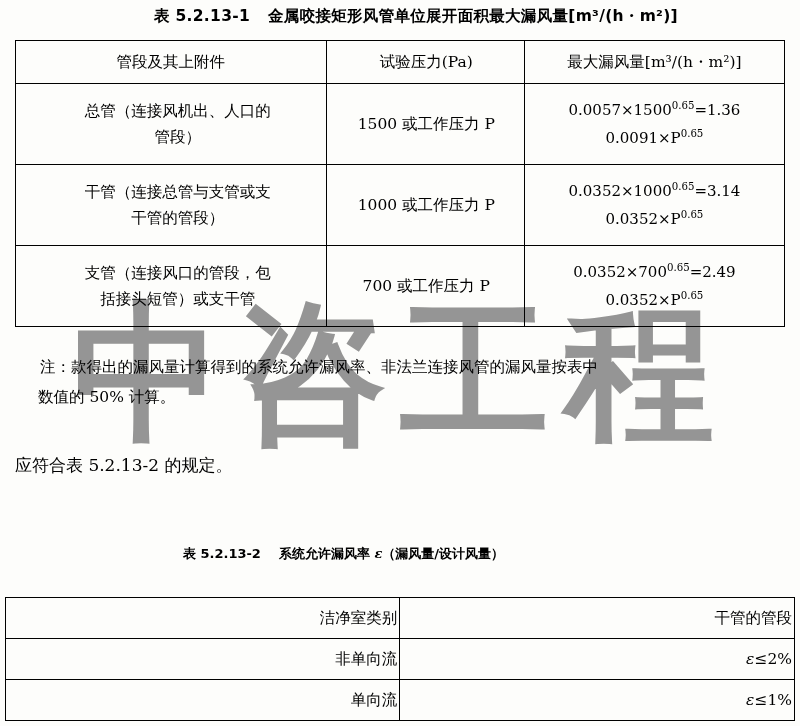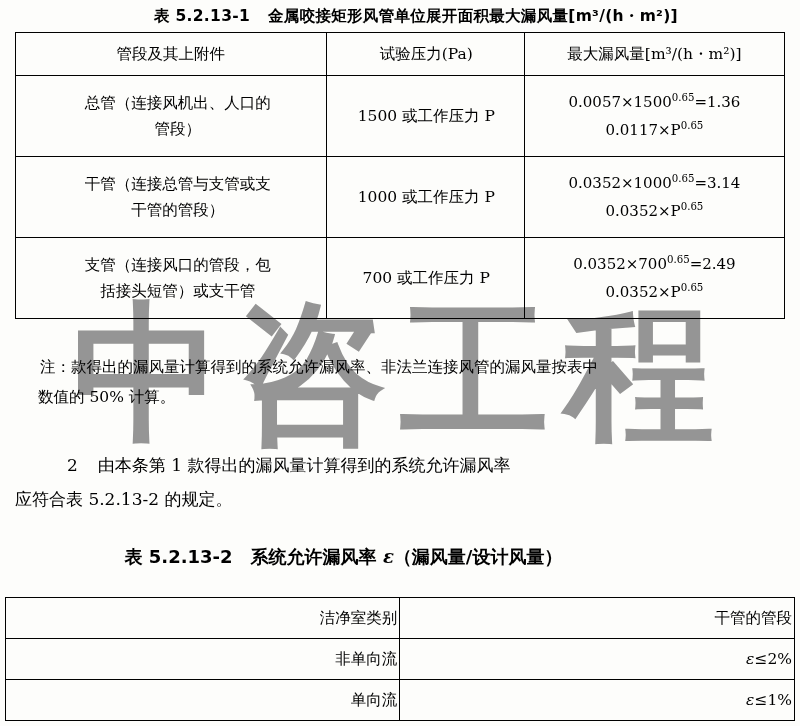--- a/index.html
+++ b/index.html
@@ -56,21 +56,21 @@
     left: 0; top: 6px;
     width: 800px;
     letter-spacing: 0.3px;
   }
   .cap-num { margin-right: 18px; }
 
   
   table.t1 {
     position: absolute;
     left: 15px;
-    top: 32px;
+    top: 40px;
     width: 770px;
     border-collapse: collapse;
     font-size: 15.5px;
   }
   table.t1 td {
     border: 1px solid #000;
     text-align: center;
     vertical-align: middle;
     padding: 6px 4px;
   }
@@ -119,21 +119,21 @@
     line-height: 2.0;
   }
   .para .indent { padding-left: 52px; }
   .para .pnum { margin-right: 20px; }
 
   
   #cap2 {
     position: absolute;
     left: 0; top: 545px;
     width: 655px;
-    font-size: 18px;
+    font-size: 13px;
   }
   #cap2 .eps { font-style: italic; font-family: "DejaVu Serif", serif; }
 
   
   table.t2 {
     position: absolute;
     left: 5px;
     top: 597px;
     width: 790px;
     border-collapse: collapse;
@@ -173,21 +173,21 @@
       <td class="c1 cell-left">
         <div>总管（连接风机出、人口的</div>
         <div class="l2">管段）</div>
       </td>
       <td class="c2">1500 或工作压力 P</td>
       <td class="c3">
         <div class="formula">
           <span>0.0057×1500</span><sup>0.65</sup><span>=1.36</span>
         </div>
         <div class="formula">
-          <span>0.0117×P</span><sup>0.65</sup>
+          <span>0.0091×P</span><sup>0.65</sup>
         </div>
       </td>
     </tr>
 
     <tr class="body-row">
       <td class="c1 cell-left">
         <div>干管（连接总管与支管或支</div>
         <div class="l2">干管的管段）</div>
       </td>
       <td class="c2">1000 或工作压力 P</td>
@@ -218,23 +218,20 @@
     </tr>
   </tbody>
     </table>
 
   <div class="note">
     <div>注：款得出的漏风量计算得到的系统允许漏风率、非法兰连接风管的漏风量按表中</div>
     <div class="l2">数值的 50% 计算。</div>
   </div>
 
   <div class="para">
-    <div class="indent">
-      <span class="pnum">2</span><span>由本条第 1 款得出的漏风量计算得到的系统允许漏风率</span>
-    </div>
     <div>应符合表 5.2.13-2 的规定。</div>
   </div>
 
   <div class="caption" id="cap2">
     <span class="cap-num">表 5.2.13-2</span><span>系统允许漏风率 </span><span class="eps">ε</span><span>（漏风量/设计风量）</span>
   </div>
 
   <table class="t2">
     <tbody>
         <tr>

